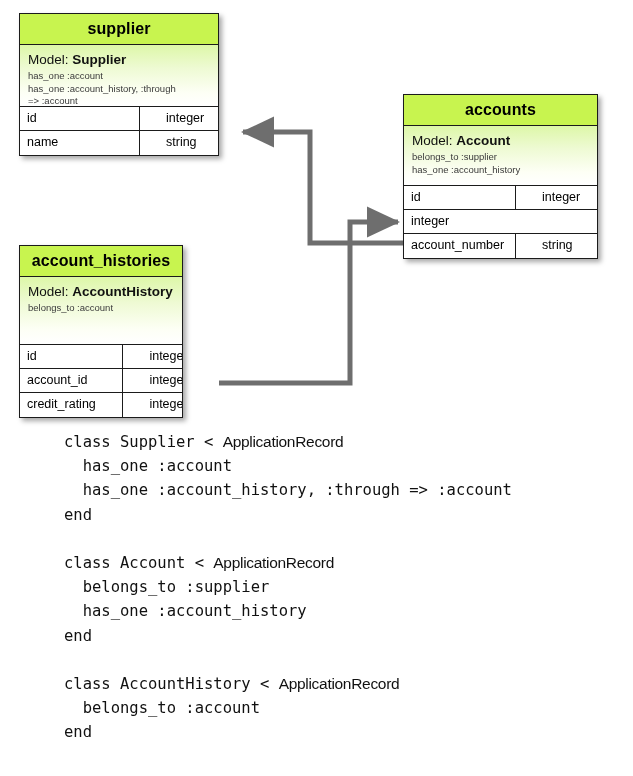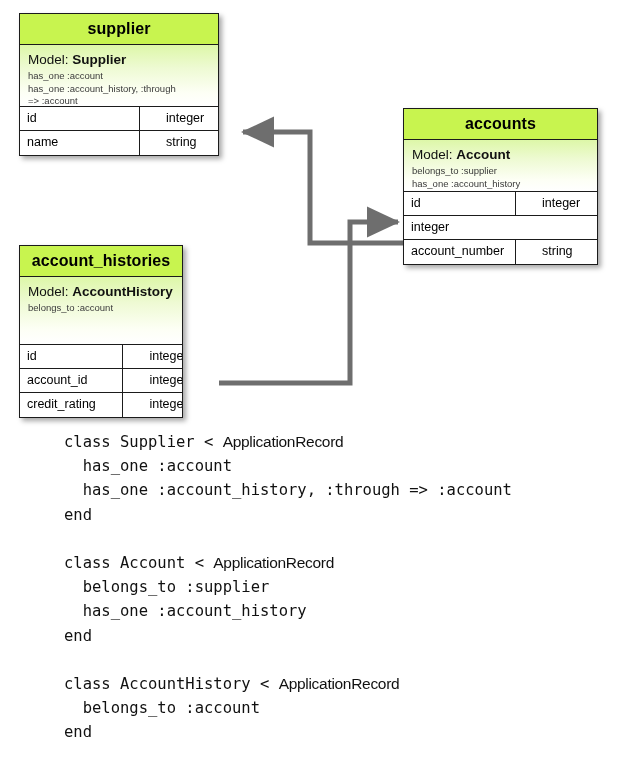--- a/index.html
+++ b/index.html
@@ -101,23 +101,23 @@
     flex: 1 1 auto;
     overflow: hidden;
     white-space: nowrap;
   }
 
   
   #tbl-suppliers         { left: 19px;  top: 13px;  width: 200px; }
   #tbl-suppliers .field-name { width: 120px; }
   #tbl-suppliers .entity-note { height: 62px; }
 
-  #tbl-accounts          { left: 403px; top: 108px; width: 195px; }
+  #tbl-accounts          { left: 403px; top: 94px; width: 195px; }
   #tbl-accounts .field-name { width: 112px; }
-  #tbl-accounts .entity-note { height: 52px; }
+  #tbl-accounts .entity-note { height: 60px; }
 
   #tbl-account_histories { left: 19px;  top: 245px; width: 164px; }
   #tbl-account_histories .field-name { width: 120px; }
   #tbl-account_histories .entity-note { height: 68px; }
 
   
   #code {
     position: absolute;
     left: 64px;
     top: 430px;

